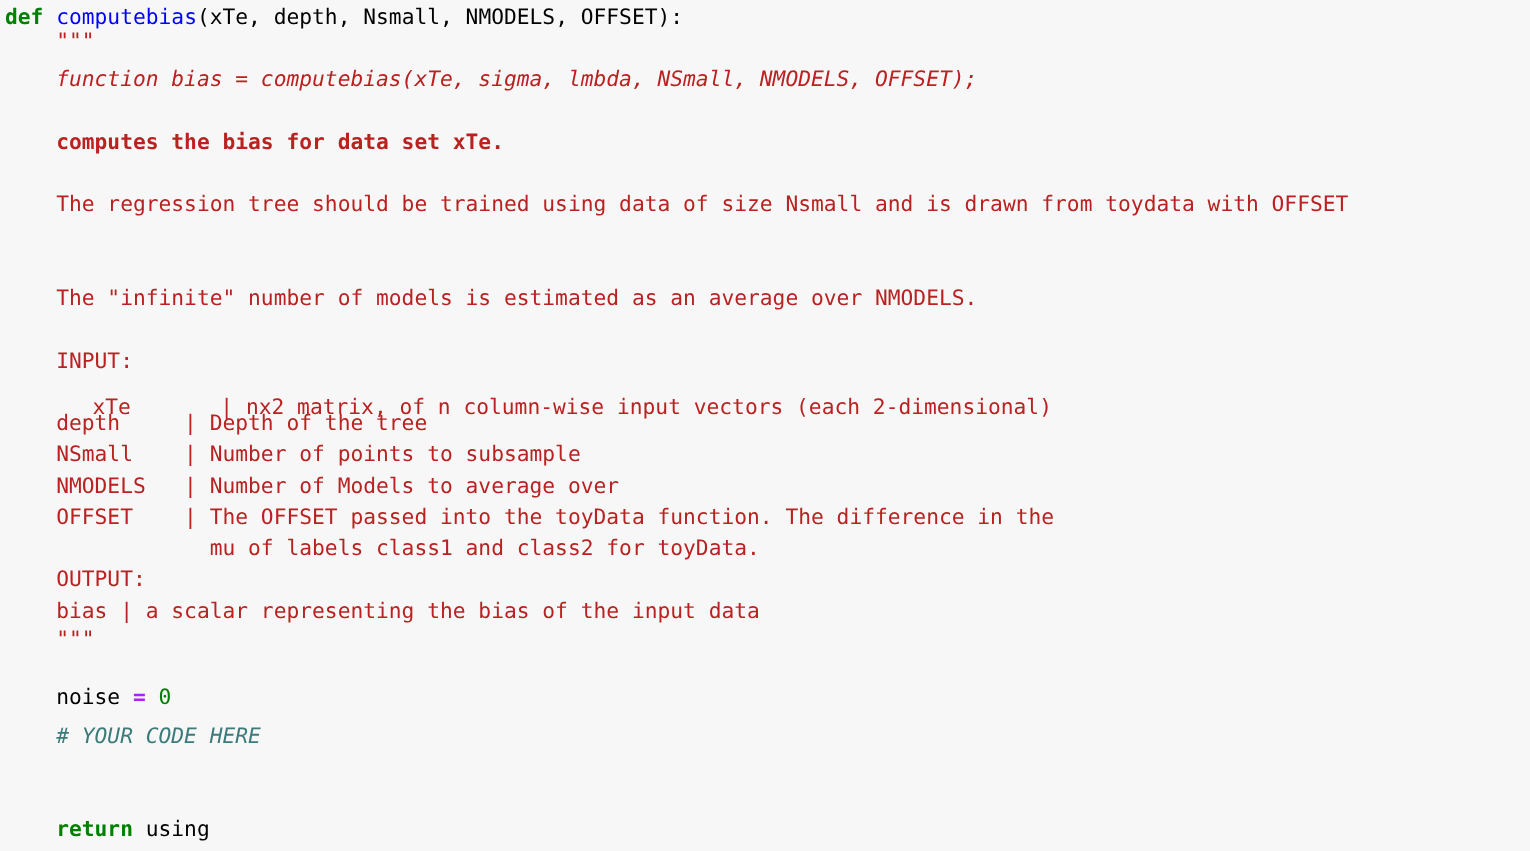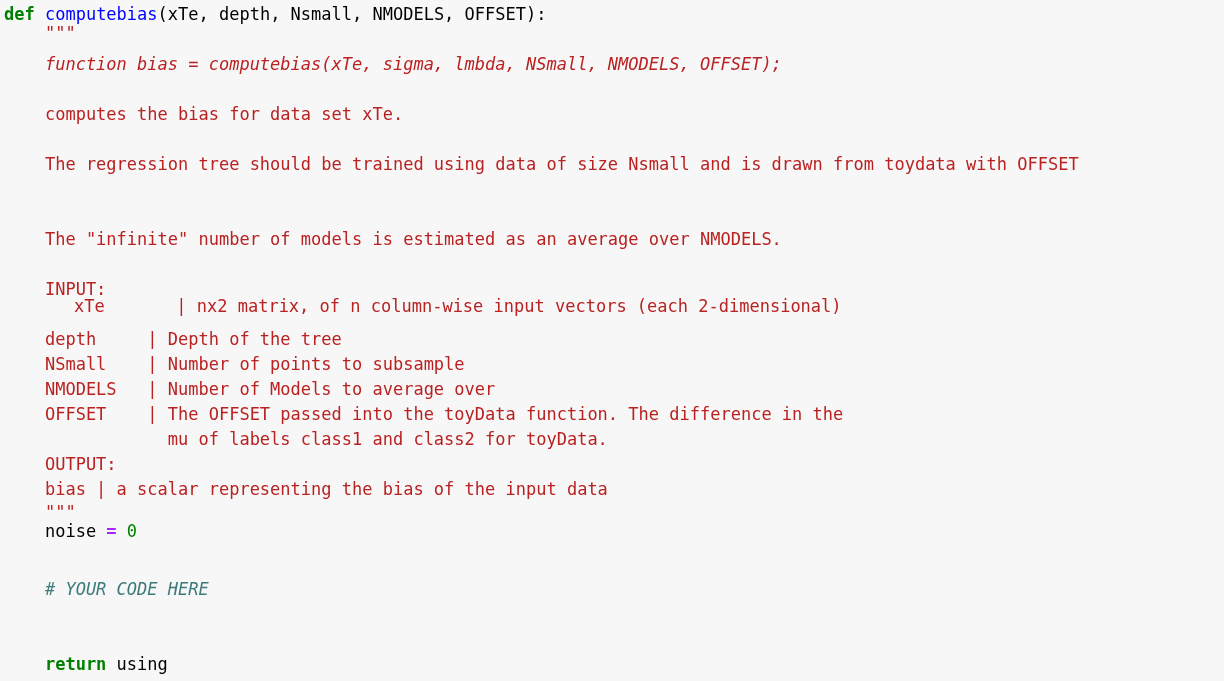--- a/index.html
+++ b/index.html
@@ -55,37 +55,37 @@
 </style>
 </head>
 <body>
 
 <div id="code-cell">
   <div class="code-area" id="code-area">
       <div class="code-line" style="top: 2px;"><span class="tok-keyword">def </span><span class="tok-function">computebias</span><span class="tok-plain">(xTe, depth, Nsmall, NMODELS, OFFSET):</span></div>
       <div class="code-line" style="top: 21px;"><span class="tok-string">    """</span></div>
       <div class="code-line" style="top: 52px; font-style: italic;"><span class="tok-string">    function bias = computebias(xTe, sigma, lmbda, NSmall, NMODELS, OFFSET);</span></div>
       <div class="code-line" style="top: 77px;"><span class="tok-string"></span></div>
-      <div class="code-line" style="top: 102px;"><span class="tok-string">    computes the bias for data set xTe.</span></div>
+      <div class="code-line" style="top: 102px; font-weight: bold;"><span class="tok-string">    computes the bias for data set xTe.</span></div>
       <div class="code-line" style="top: 127px;"><span class="tok-string"></span></div>
       <div class="code-line" style="top: 152px;"><span class="tok-string">    The regression tree should be trained using data of size Nsmall and is drawn from toydata with OFFSET</span></div>
       <div class="code-line" style="top: 177px;"><span class="tok-string"></span></div>
       <div class="code-line" style="top: 202px;"><span class="tok-string"></span></div>
       <div class="code-line" style="top: 227px;"><span class="tok-string">    The "infinite" number of models is estimated as an average over NMODELS.</span></div>
       <div class="code-line" style="top: 252px;"><span class="tok-string"></span></div>
       <div class="code-line" style="top: 277px;"><span class="tok-string">    INPUT:</span></div>
-      <div class="code-line" style="top: 294px; padding-left: 33px;"><span class="tok-string">    xTe       | nx2 matrix, of n column-wise input vectors (each 2-dimensional)</span></div>
+      <div class="code-line" style="top: 314px; padding-left: 33px;"><span class="tok-string">    xTe       | nx2 matrix, of n column-wise input vectors (each 2-dimensional)</span></div>
       <div class="code-line" style="top: 327px;"><span class="tok-string">    depth     | Depth of the tree</span></div>
       <div class="code-line" style="top: 352px;"><span class="tok-string">    NSmall    | Number of points to subsample</span></div>
       <div class="code-line" style="top: 377px;"><span class="tok-string">    NMODELS   | Number of Models to average over</span></div>
       <div class="code-line" style="top: 402px;"><span class="tok-string">    OFFSET    | The OFFSET passed into the toyData function. The difference in the</span></div>
       <div class="code-line" style="top: 427px; text-align: center;"><span class="tok-string">                mu of labels class1 and class2 for toyData.</span></div>
       <div class="code-line" style="top: 452px;"><span class="tok-string">    OUTPUT:</span></div>
       <div class="code-line" style="top: 477px;"><span class="tok-string">    bias | a scalar representing the bias of the input data</span></div>
       <div class="code-line" style="top: 500px;"><span class="tok-string">    """</span></div>
-      <div class="code-line" style="top: 519px;"><span class="tok-plain">    noise </span><span class="tok-operator">= </span><span class="tok-number">0</span></div>
+      <div class="code-line" style="top: 546px;"><span class="tok-plain">    noise </span><span class="tok-operator">= </span><span class="tok-number">0</span></div>
       <div class="code-line" style="top: 552px;"><span class="tok-plain"></span></div>
       <div class="code-line" style="top: 577px;"><span class="tok-comment">    # YOUR CODE HERE</span></div>
       <div class="code-line" style="top: 602px;"><span class="tok-plain"></span></div>
       <div class="code-line" style="top: 627px;"><span class="tok-plain"></span></div>
       <div class="code-line" style="top: 652px;"><span class="tok-keyword">    return </span><span class="tok-plain">using</span></div>
     </div>
 </div>
 
 </body></html>

